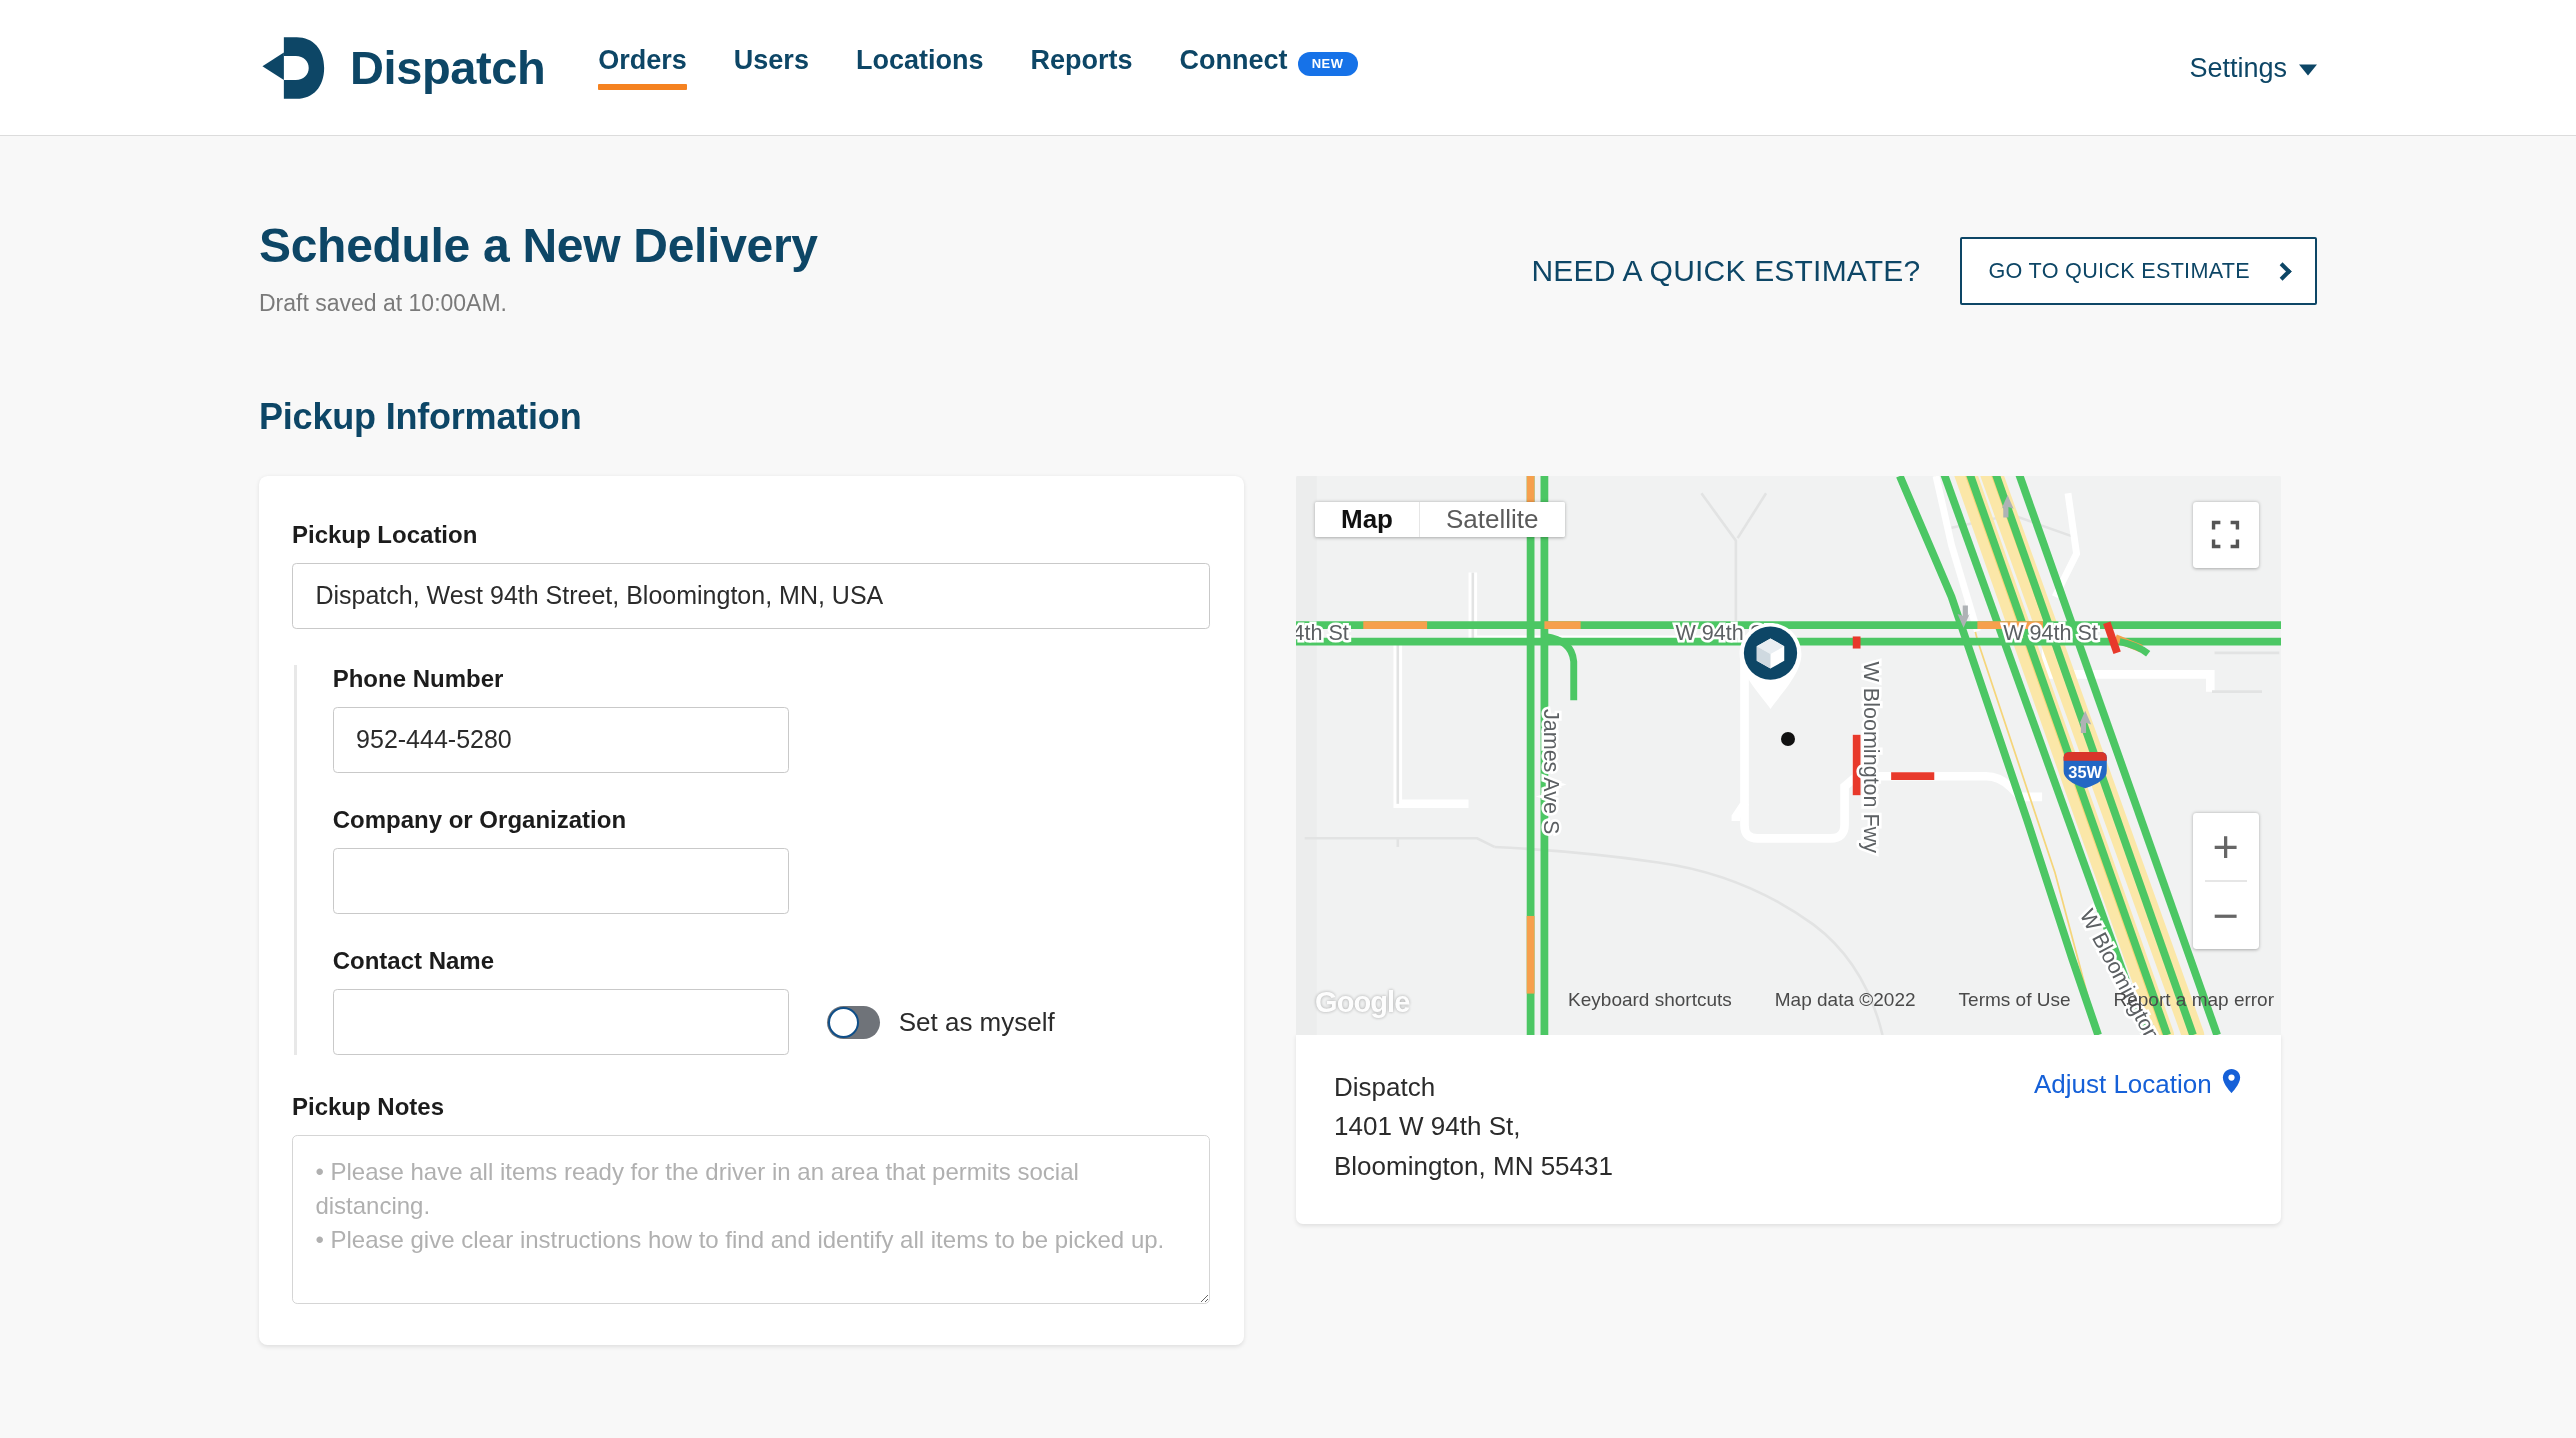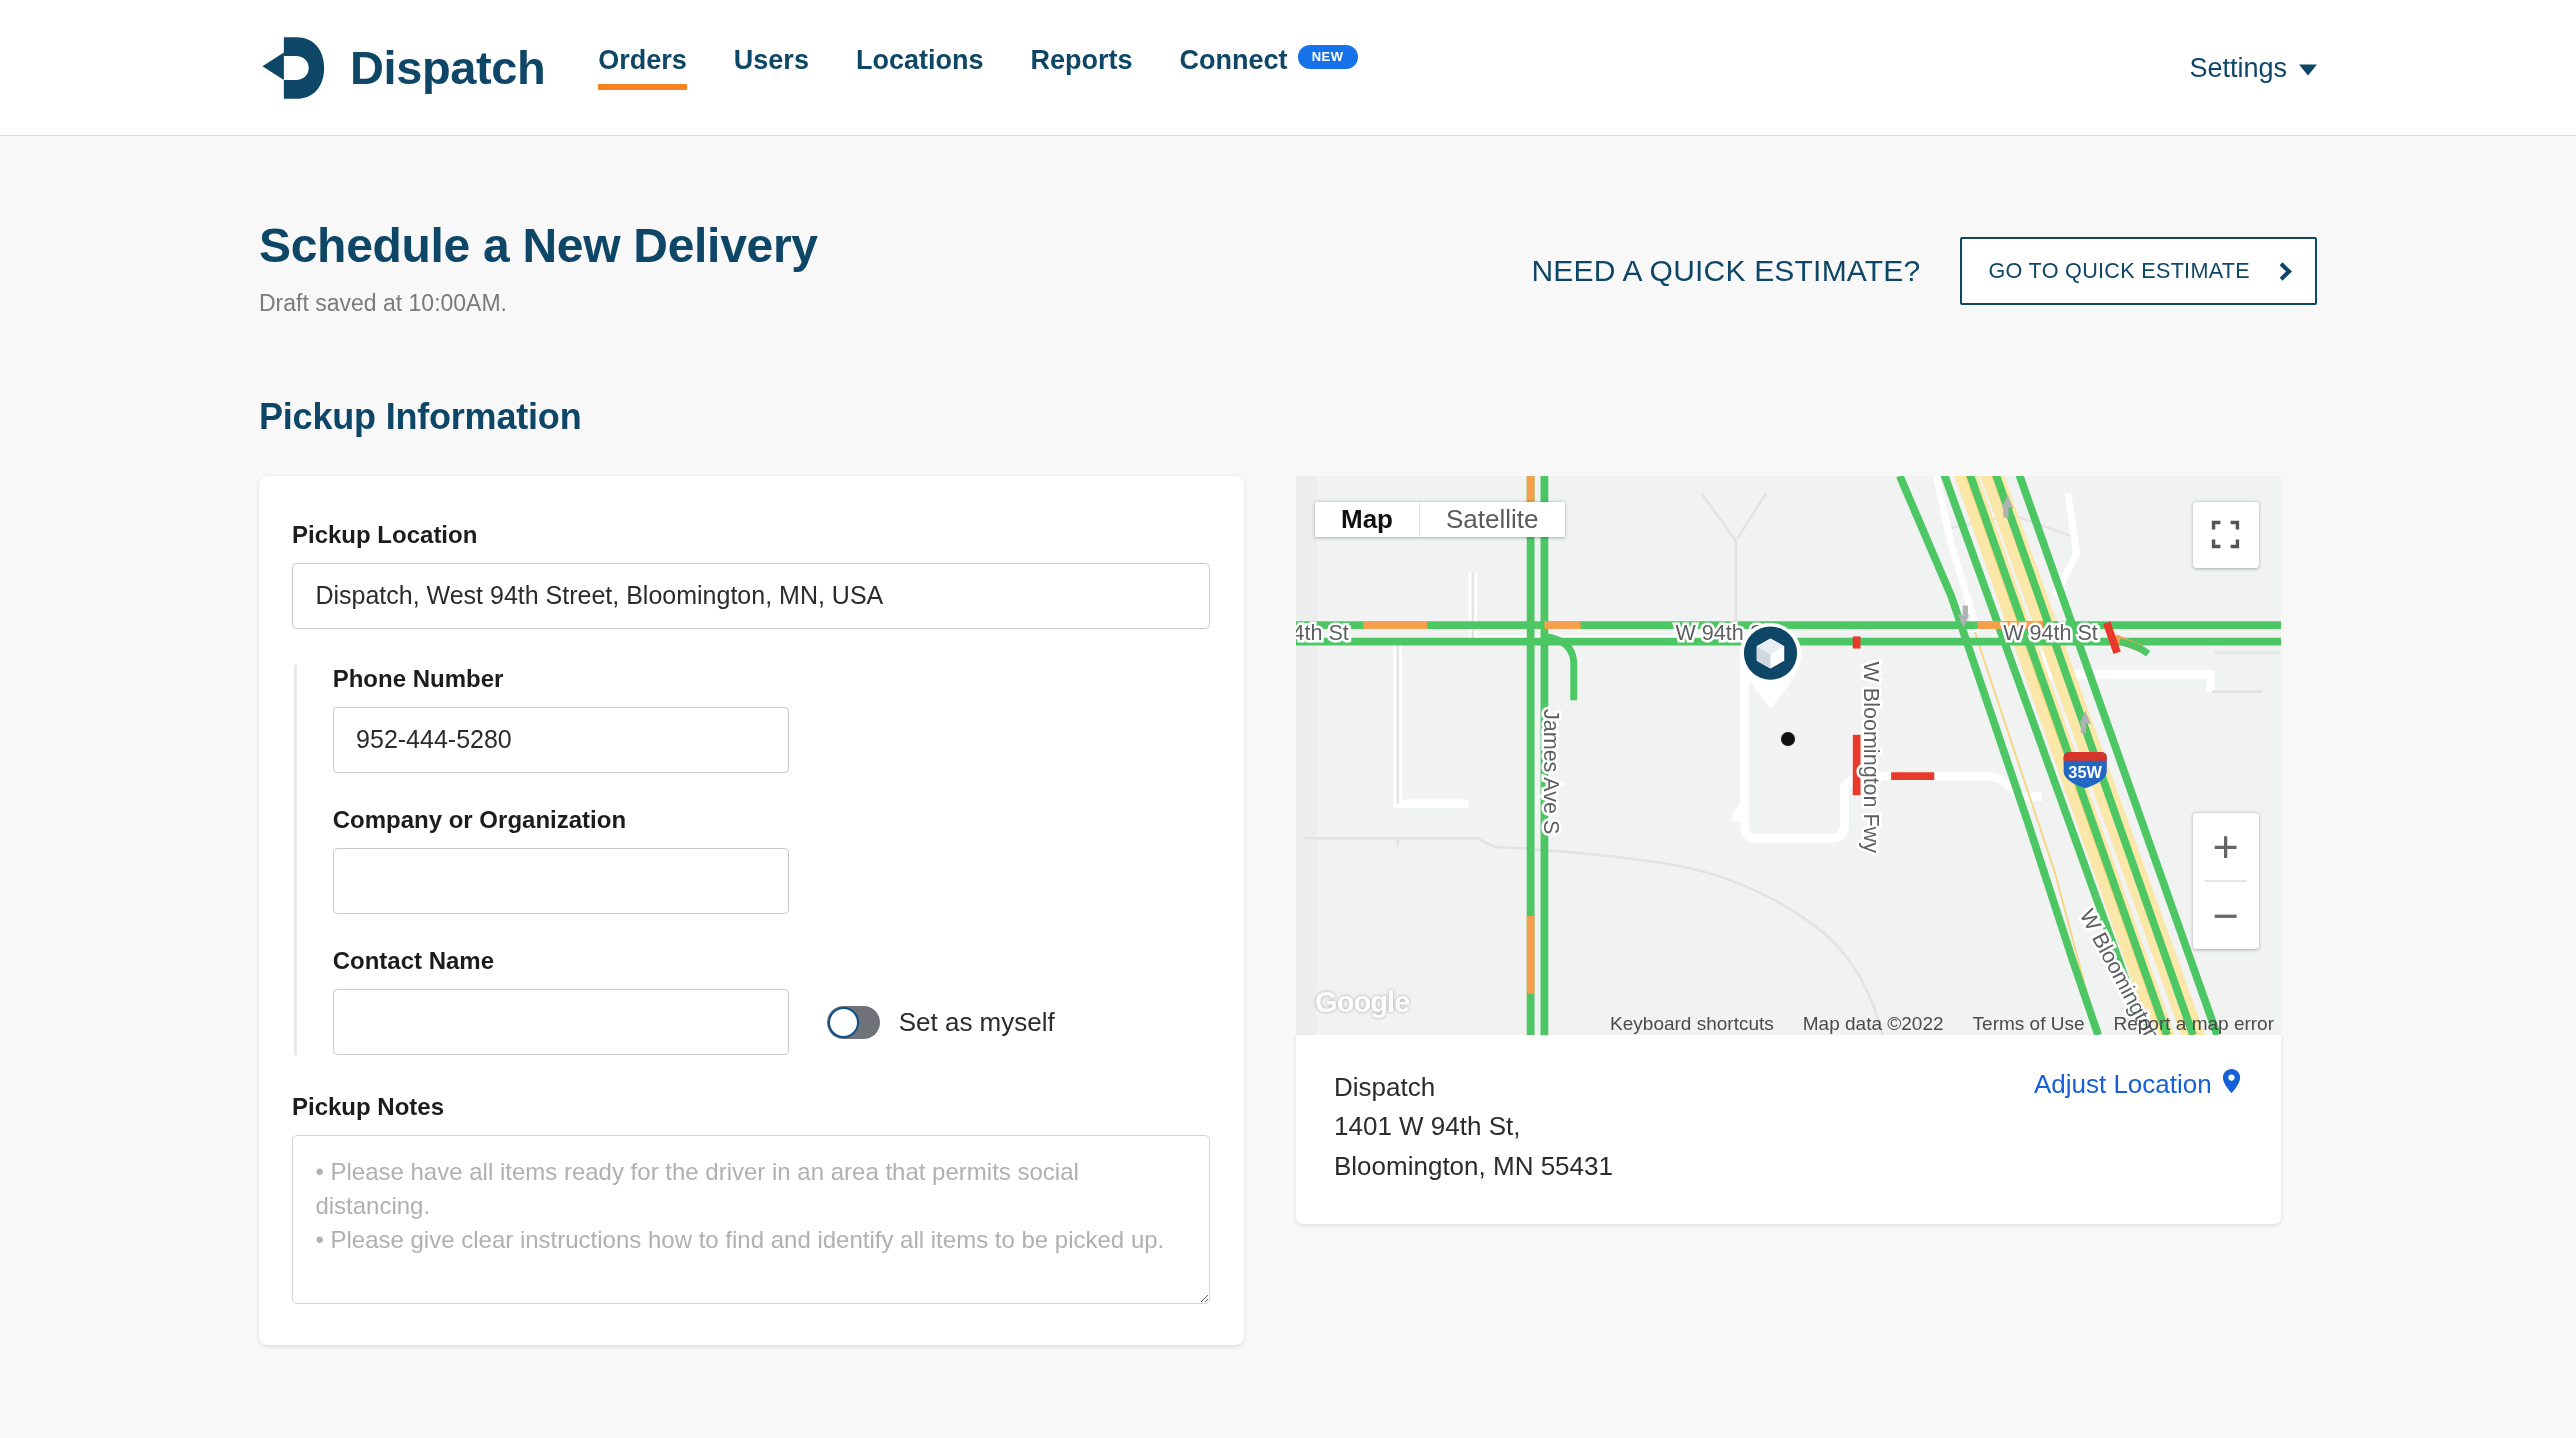--- a/index.html
+++ b/index.html
@@ -29,21 +29,21 @@
   .main-nav { display: flex; align-items: center; gap: 47px; }
   .nav-item {
     font-size: 27px; font-weight: 700; color: #0d4666;
     position: relative; padding-bottom: 14px; cursor: pointer;
     white-space: nowrap;
   }
   .nav-item.active::after {
     content: ""; position: absolute; left: 0; right: 0; bottom: 0;
     height: 6px; background: #f58220; border-radius: 0.9px;
   }
-  .connect-wrap { display: flex; align-items: flex-start; gap: 10.3px; padding-bottom: 14px; }
+  .connect-wrap { display: flex; align-items: flex-end; gap: 10.3px; padding-bottom: 14px; }
   .badge-new {
     background: #1672e8; color: #fff; font-size: 13px; font-weight: 700;
     letter-spacing: 0.5px; border-radius: 861px; padding: 5.2px 14px 6px;
     line-height: 1;
   }
   .settings-menu {
     position: absolute; right: 259px; top: 50%; transform: translateY(-50%);
     display: flex; align-items: center; gap: 12px; cursor: pointer;
   }
   .settings-label { font-size: 27px; color: #0d4666; font-weight: 400; }
@@ -169,21 +169,21 @@
   }
   .zoom-sep { height: 1.7px; background: #e6e6e6; margin: 0 12px; }
 
   .google-wm {
     position: absolute; left: 19px; bottom: 15.5px; font-size: 29px;
     font-weight: 700; color: #ffffff; letter-spacing: -0.9px;
     text-shadow: 0 0 3.4px rgba(0,0,0,0.35); opacity: .92;
     font-family: "Liberation Sans", sans-serif;
   }
   .map-attrib {
-    position: absolute; right: 7px; bottom: 0; display: flex; gap: 29px;
+    position: absolute; right: 7px; bottom: 24px; display: flex; gap: 43px;
     font-size: 19px; color: #4a4a4a;
   }
   .map-attrib span { white-space: nowrap; cursor: pointer; }
 
   .map-pin {
     position: absolute; left: 441px; top: 145px; width: 67px; height: 90px;
   }
   .map-dot {
     position: absolute; left: 485px; top: 256px; width: 14px; height: 14px;
     border-radius: 50%; background: #111;

